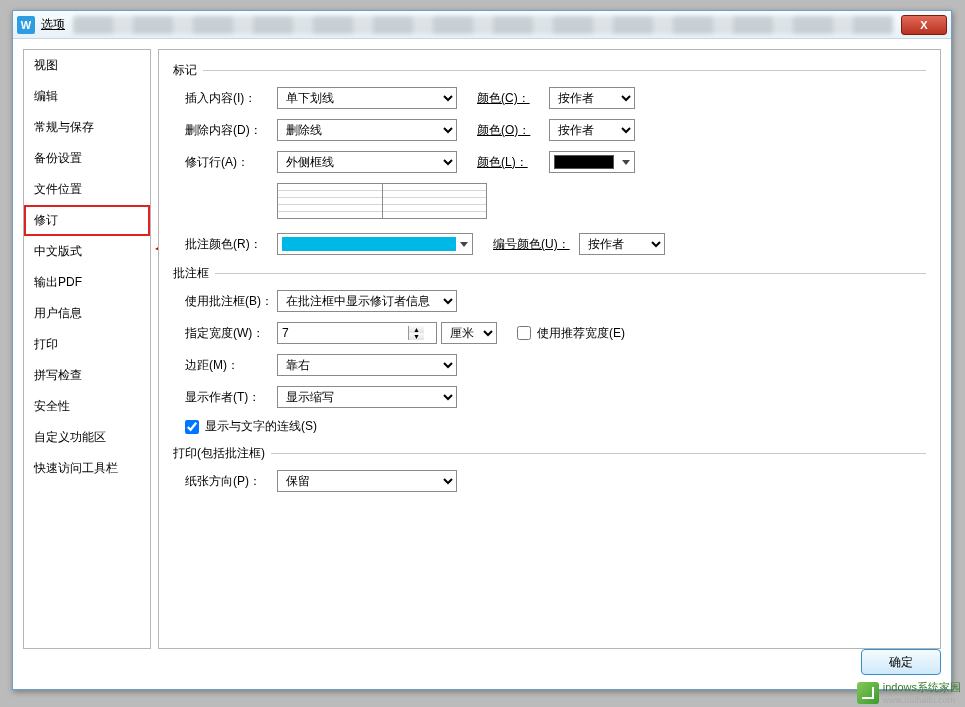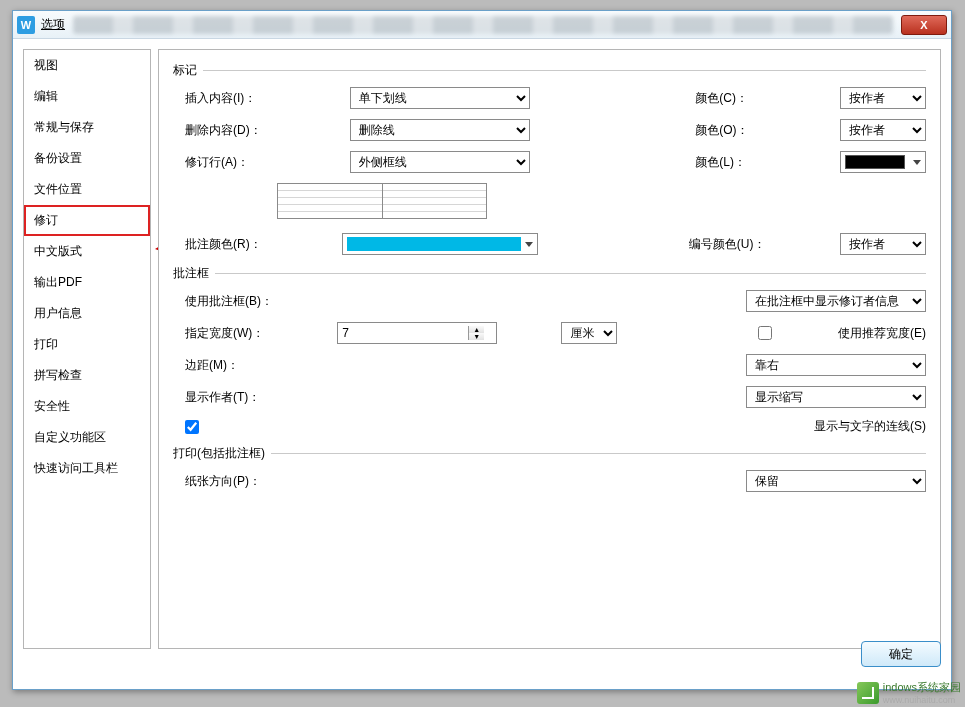--- a/index.html
+++ b/index.html
@@ -12,45 +12,45 @@
 .closebtn { width: 46px; height: 20px; background: linear-gradient(#e06a5a,#b9311f); border: 1px solid #7e1b0e; border-radius: 3px; color: #fff; display: flex; align-items: center; justify-content: center; font-size: 11px; font-weight: bold; cursor: pointer; }
 .clientarea { position: absolute; top: 28px; left: 0; right: 0; bottom: 0; padding: 16px; }
 .sidebar { position: absolute; top: 10px; left: 10px; width: 128px; bottom: 40px; border: 1px solid #b5b5b5; background: #fff; overflow: hidden; }
 .sidebar .item { padding: 7px 10px; cursor: pointer; }
 .sidebar .item.selected { outline: 2px solid #d22; outline-offset: -2px; }
 .content { position: absolute; top: 10px; left: 145px; right: 10px; bottom: 40px; border: 1px solid #b5b5b5; background: #fff; padding: 8px 14px; overflow: hidden; }
 .group { margin-bottom: 6px; }
 .group-title { display: flex; align-items: center; margin: 4px 0 8px; }
 .group-title .gl { flex: none; margin-right: 6px; }
 .group-title .line { flex: 1; height: 1px; background: #c9c9c9; }
-.row { display: flex; align-items: center; margin: 4px 0 10px; padding-left: 12px; justify-content: space-between; }
+.row { display: flex; align-items: center; margin: 4px 0 10px; padding-left: 12px; }
 .lbl { width: 92px; }
 select.combo, .combo, .numeric, .colorbox { height: 22px; border: 1px solid #8a8a8a; background: #fff; font: inherit; }
 select.combo { padding: 1px 4px; }
 .w210 { width: 180px; }
 .w180 { width: 180px; }
 .w160 { width: 160px; }
 .w86  { width: 86px; }
 .w56  { width: 56px; }
 .gap { width: 20px; }
-.lbl2 { width: 72px; }
+.lbl2 { width: 72px; text-decoration: underline; }
 .colorbox { display: inline-flex; align-items: center; padding: 0 4px; justify-content: space-between; }
 .colorbox .sw { width: 60px; height: 14px; background: #000; border: 1px solid #555; }
 .caret { width: 0; height: 0; border-left: 4px solid transparent; border-right: 4px solid transparent; border-top: 5px solid #444; margin-left: 4px; }
 .preview { width: 210px; height: 36px; border: 1px solid #8a8a8a; display: flex; margin-left: 104px; }
 .preview .half { flex: 1; border-right: 1px solid #8a8a8a; background: repeating-linear-gradient(#fff,#fff 6px,#d6d6d6 6px,#d6d6d6 7px); }
 .preview .half:last-child { border-right: none; }
 .markcolor .cbox { width: 196px; height: 22px; border: 1px solid #8a8a8a; display: inline-flex; align-items: center; padding: 0 4px; justify-content: space-between; }
 .markcolor .cbox .sw2 { width: 180px; height: 14px; background: #00b8e6; }
 .numeric { display: inline-flex; align-items: center; }
 .numeric input { border: none; outline: none; width: 130px; height: 100%; padding: 0 4px; font: inherit; }
 .numeric .spin { width: 16px; display: flex; flex-direction: column; border-left: 1px solid #999; }
 .numeric .spin span { flex: 1; display: flex; align-items: center; justify-content: center; font-size: 7px; background: linear-gradient(#fafafa,#e2e2e2); cursor: pointer; }
 .chk { width: 14px; height: 14px; margin-right: 6px; }
-.footer { position: absolute; left: 10px; right: 10px; bottom: 20px; height: 30px; display: flex; justify-content: flex-end; align-items: center; gap: 8px; }
+.footer { position: absolute; left: 10px; right: 10px; bottom: 12px; height: 30px; display: flex; justify-content: flex-end; align-items: center; gap: 8px; }
 .btn { min-width: 80px; height: 26px; border: 1px solid #3a8ec9; background: linear-gradient(#f4fbff,#cfe9f9); border-radius: 4px; cursor: pointer; font: inherit; }
 .arrow { position: absolute; top: 195px; left: 140px; pointer-events: none; }
 .watermark { position: absolute; right: 4px; bottom: 2px; display: flex; align-items: center; color: #3a7a2d; font-size: 11px; }
 .watermark .logo { width: 22px; height: 22px; background: linear-gradient(135deg,#86c85a,#3a9a2c); border-radius: 3px; margin-right: 4px; position: relative; }
 .watermark .logo::after { content: ""; position: absolute; inset: 5px; border: 2px solid #fff; border-top: none; border-left: none; }
 .watermark small { display: block; color: #aaa; font-size: 9px; }
 </style>
 </head>
 <body>
 

